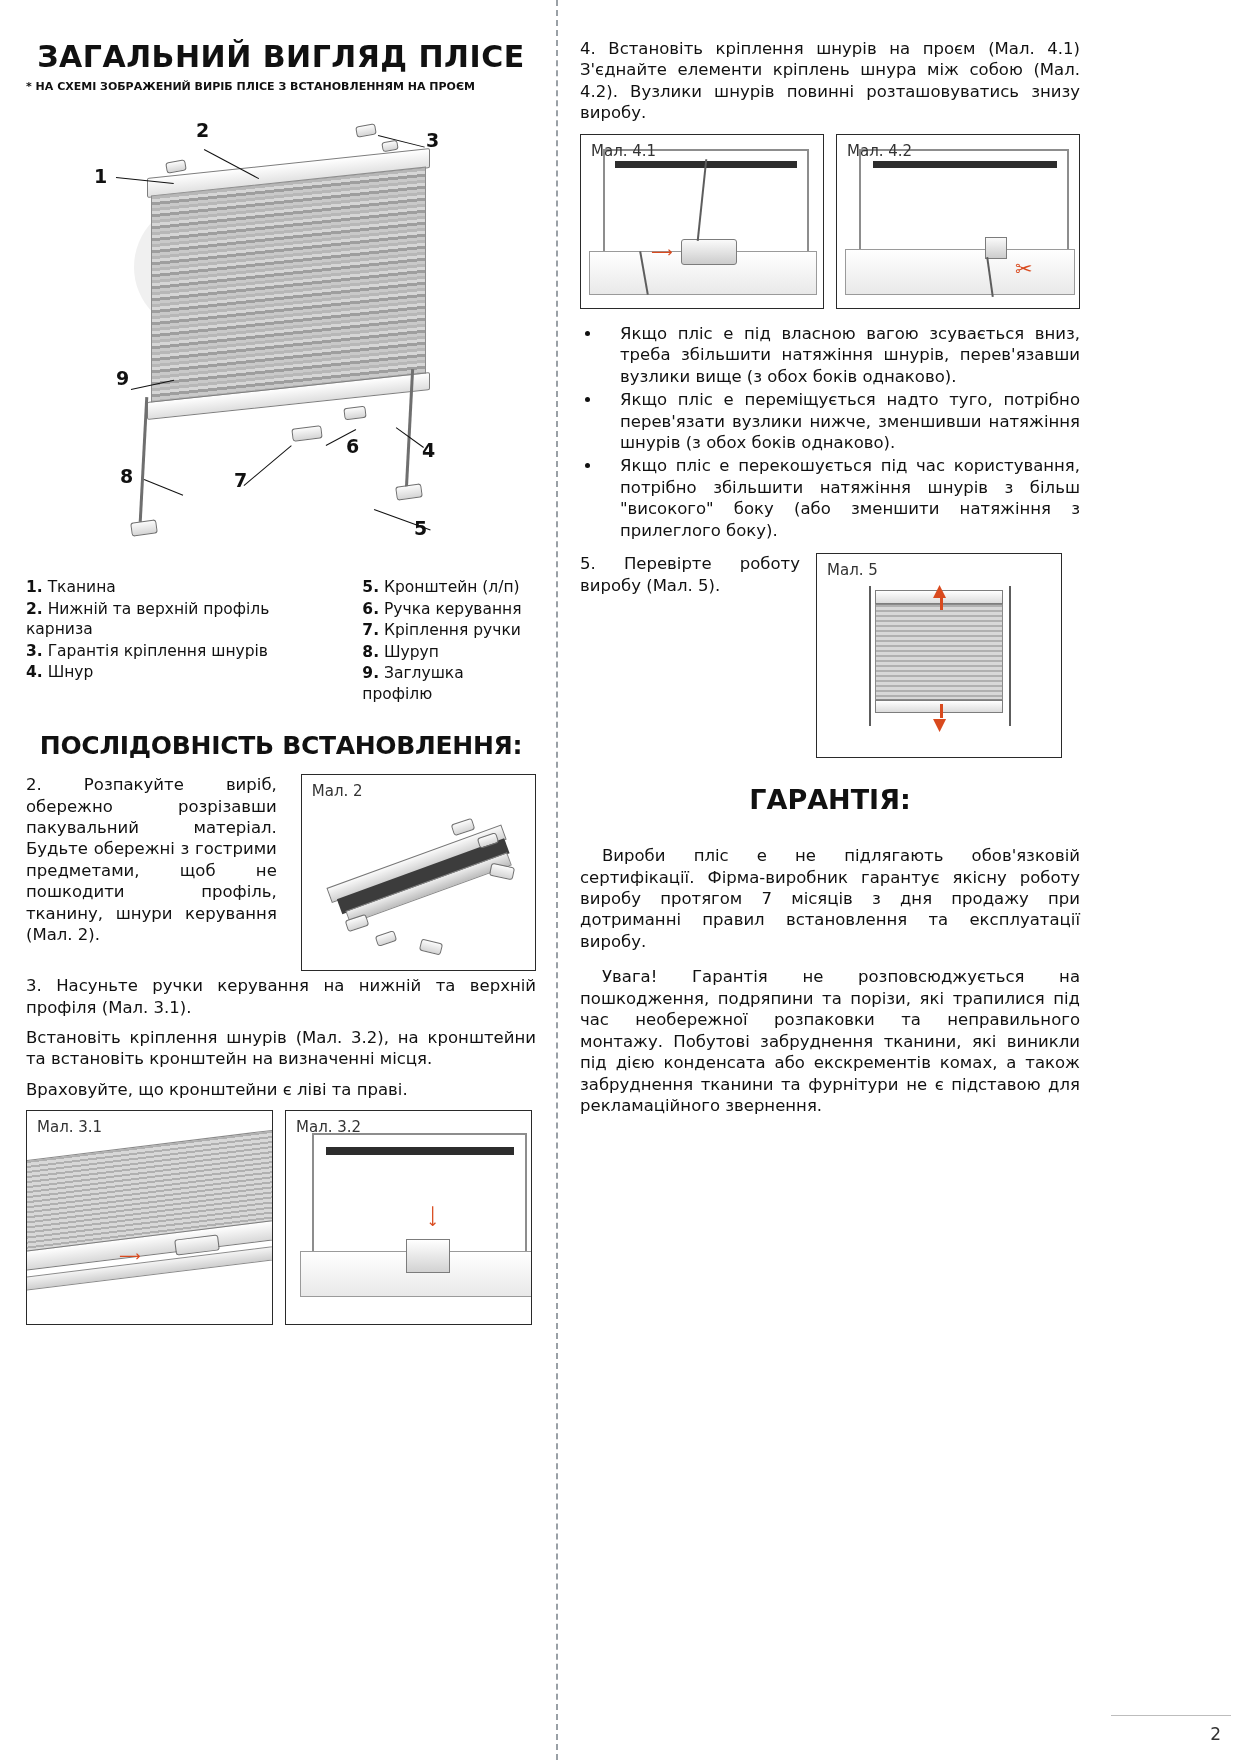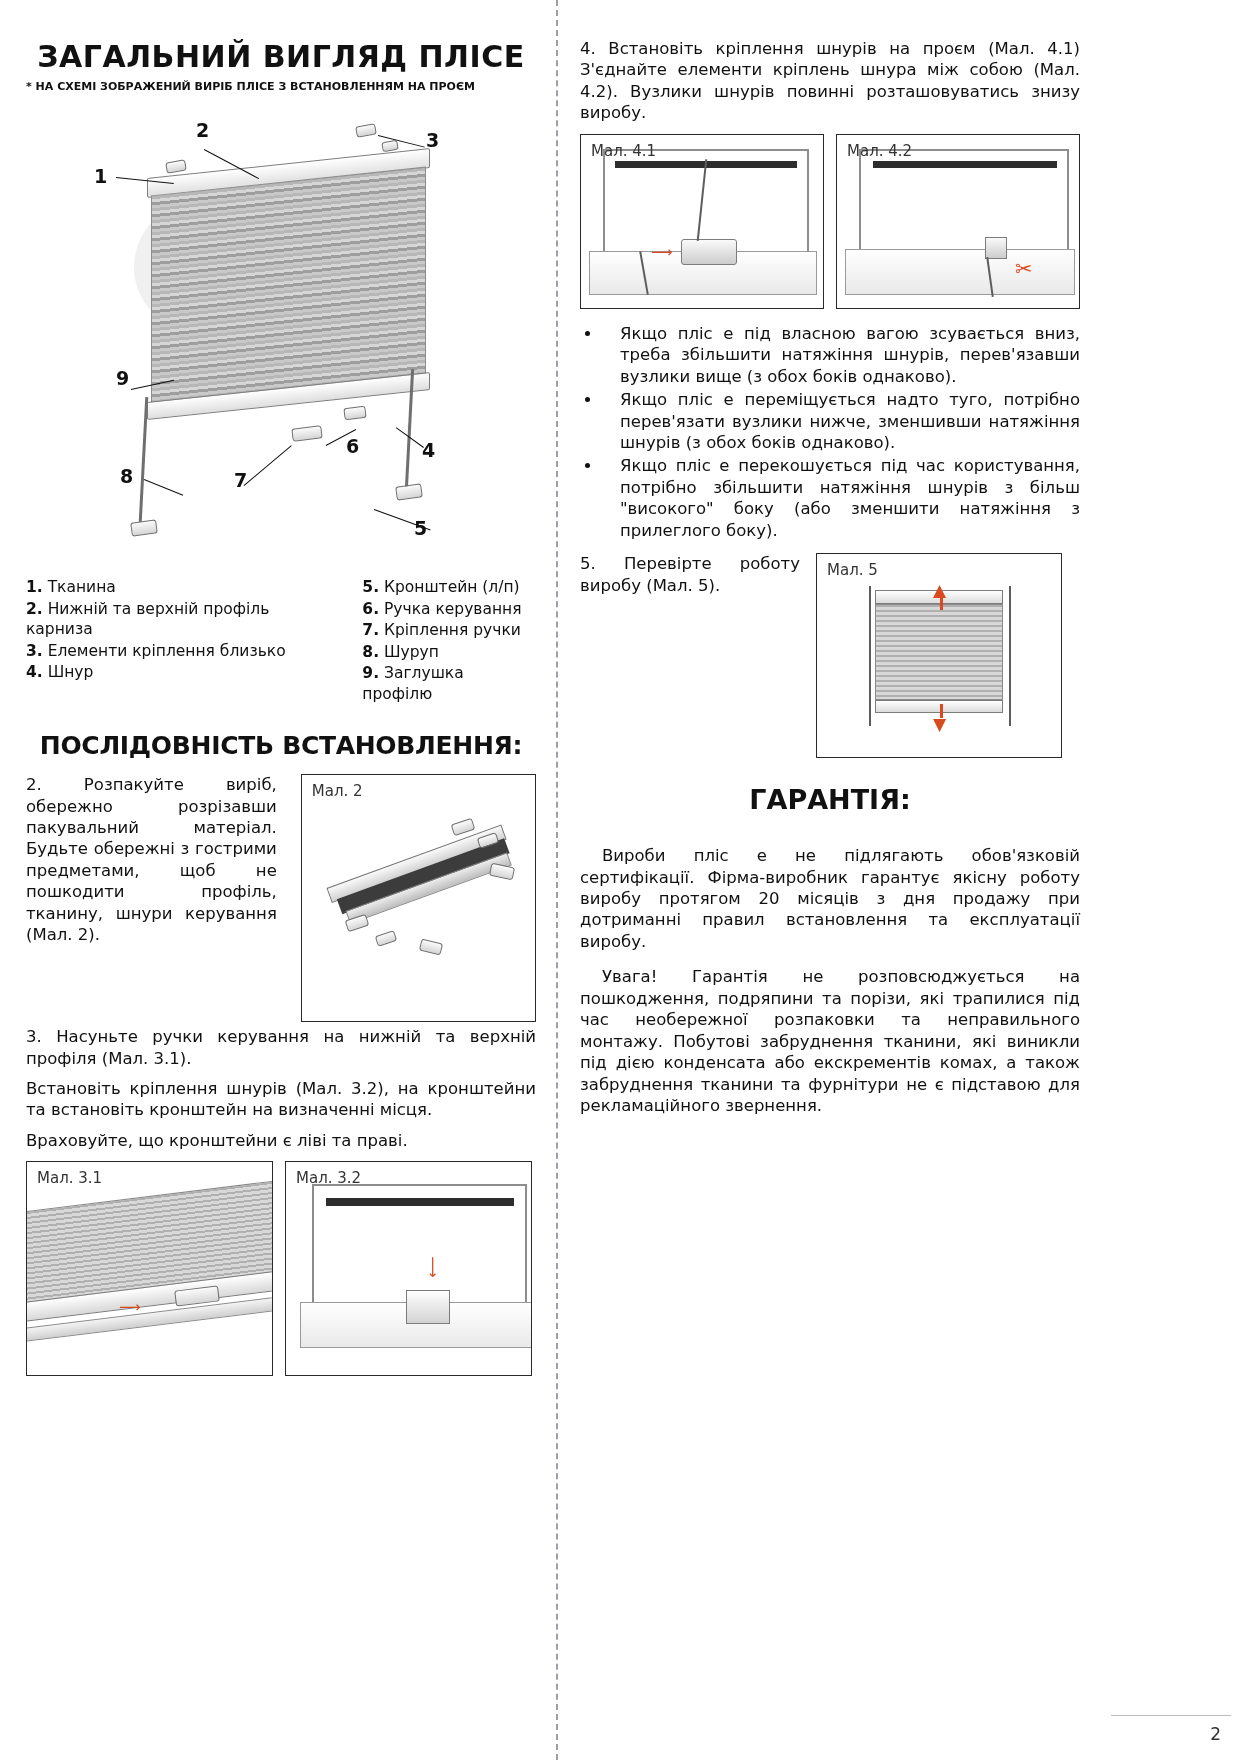--- a/index.html
+++ b/index.html
@@ -167,21 +167,21 @@
     background: #fff;
     overflow: hidden;
   }
   .fig .cap {
     position: absolute;
     left: 10px; top: 7px;
     font-size: 15px;
     color: #333;
     z-index: 5;
   }
-  .fig2 { width: 240px; height: 248px; }
+  .fig2 { width: 240px; height: 197px; }
   .figrow {
     display: flex;
     gap: 12px;
     margin-top: 10px;
   }
   .fig31, .fig32 { width: 247px; height: 215px; }
   
   .win-frame {
     position: absolute;
     background: #ffffff;
@@ -307,21 +307,21 @@
       <div class="num" style="left:320px;top:338px;">6</div>
       <div class="num" style="left:208px;top:372px;">7</div>
       <div class="num" style="left:94px;top:368px;">8</div>
       <div class="num" style="left:90px;top:270px;">9</div>
     </div>
 
     <div class="legend">
       <ul>
         <li><span class="n">1.</span> <span>Тканина</span></li>
         <li><span class="n">2.</span> <span>Нижній та верхній профіль карниза</span></li>
-        <li><span class="n">3.</span> <span>Елементи кріплення близько</span></li>
+        <li><span class="n">3.</span> <span>Гарантія кріплення шнурів</span></li>
         <li><span class="n">4.</span> <span>Шнур</span></li>
       </ul>
       <ul>
         <li><span class="n">5.</span> <span>Кронштейн (л/п)</span></li>
         <li><span class="n">6.</span> <span>Ручка керування</span></li>
         <li><span class="n">7.</span> <span>Кріплення ручки</span></li>
         <li><span class="n">8.</span> <span>Шуруп</span></li>
         <li><span class="n">9.</span> <span>Заглушка профілю</span></li>
       </ul>
     </div>
@@ -417,20 +417,20 @@
         <div class="cord" style="left:52px;top:32px;height:140px;"></div>
         <div class="cord" style="left:192px;top:32px;height:140px;"></div>
         <div style="position:absolute;left:116px;top:26px;color:#d94a1e;font-size:17px;">▲</div>
         <div style="position:absolute;left:123px;top:42px;width:3px;height:14px;background:#d94a1e;"></div>
         <div style="position:absolute;left:123px;top:150px;width:3px;height:14px;background:#d94a1e;"></div>
         <div style="position:absolute;left:116px;top:160px;color:#d94a1e;font-size:17px;">▼</div>
       </div>
     </div>
 
     <h2 class="warranty">ГАРАНТІЯ:</h2>
-    <p class="body" style="text-indent:22px;">Вироби пліс е не підлягають обов'язковій сертифікації. Фірма-виробник гарантує якісну роботу виробу протягом 20 місяців з дня продажу при дотриманні правил встановлення та експлуатації виробу.</p>
+    <p class="body" style="text-indent:22px;">Вироби пліс е не підлягають обов'язковій сертифікації. Фірма-виробник гарантує якісну роботу виробу протягом 7 місяців з дня продажу при дотриманні правил встановлення та експлуатації виробу.</p>
     <p class="body" style="text-indent:22px;margin-top:14px;">Увага! Гарантія не розповсюджується на пошкодження, подряпини та порізи, які трапилися під час необережної розпаковки та неправильного монтажу. Побутові забруднення тканини, які виникли під дією конденсата або екскрементів комах, а також забруднення тканини та фурнітури не є підставою для рекламаційного звернення.</p>
   </div>
 
   <div class="footer-rule"></div>
   <div class="pagenum">2</div>
 
 </div>
 
 </body></html>

